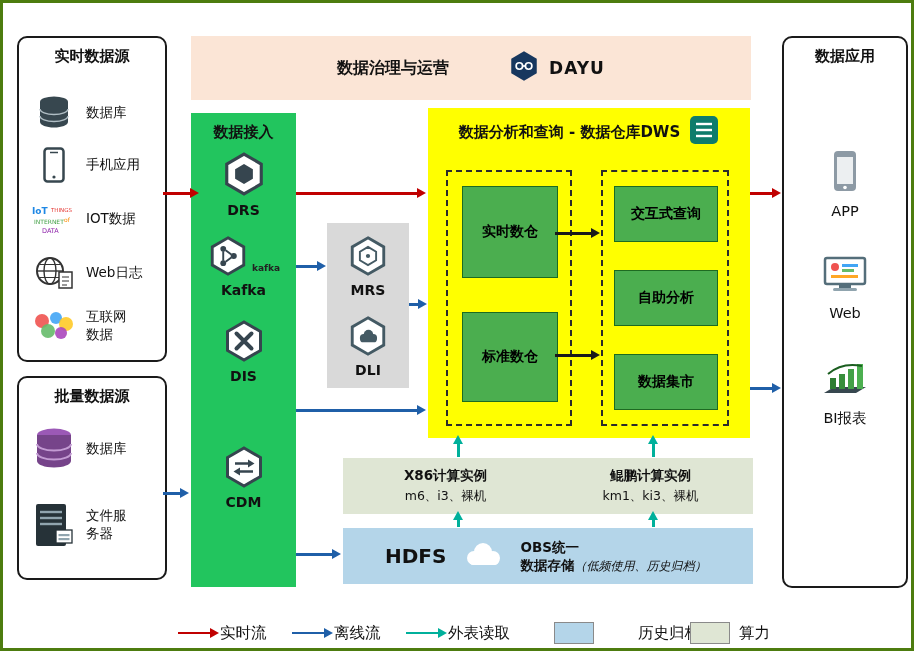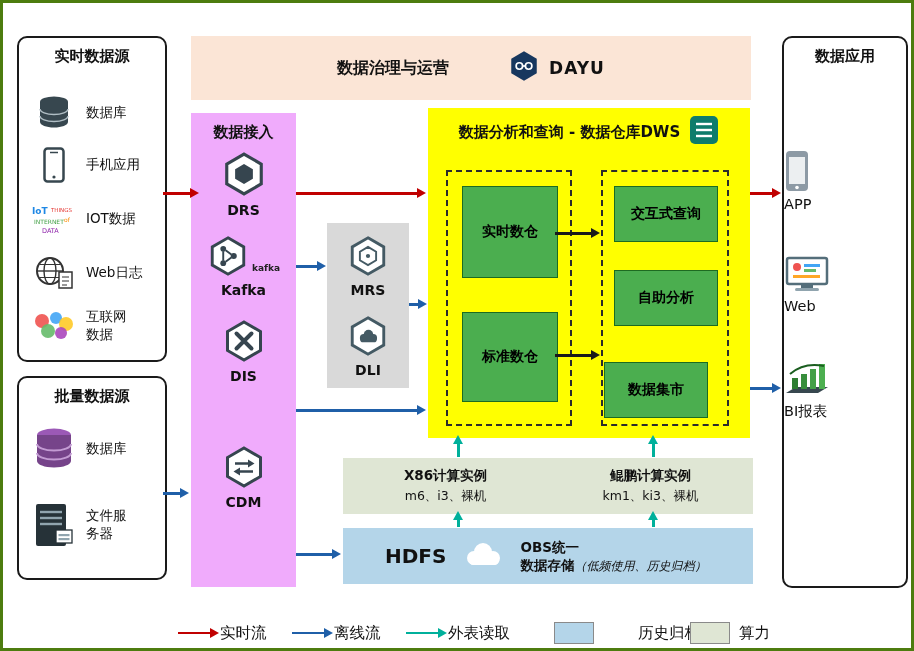--- a/index.html
+++ b/index.html
@@ -27,21 +27,21 @@
   .gbox{position:absolute;background:#4bae4f;border:1.5px solid #1d6b21;display:flex;align-items:center;
         justify-content:center;font-weight:bold;font-size:14px;color:#000000;text-align:center;}
   .bigbox{position:absolute;display:flex;align-items:center;}
   .half{flex:1;display:flex;flex-direction:column;align-items:center;justify-content:center;}
   .half-title{font-size:13.5px;font-weight:bold;}
   .half-detail{font-size:12.5px;margin-top:3px;}
   .hdfs-label{font-size:20px;font-weight:bold;}
   .obs-block{line-height:1.35;}
   .obs-line{font-size:13.5px;font-weight:bold;}
   .obs-note{font-size:12px;font-weight:normal;font-style:italic;}
-  .app-block{position:absolute;left:0;width:100%;display:flex;flex-direction:column;align-items:flex-start;}
+  .app-block{position:absolute;left:0;width:100%;display:flex;flex-direction:column;align-items:center;gap:7px;}
   .app-label{font-size:14.5px;}
   .ah{position:absolute;height:2.5px;background:currentColor;}
   .av{position:absolute;width:2.5px;background:currentColor;}
   .ah::after,.ah-s::after{content:"";position:absolute;right:-8px;top:50%;transform:translateY(-50%);
      border-left:9px solid currentColor;border-top:5px solid transparent;border-bottom:5px solid transparent;}
   .av::after{content:"";position:absolute;top:-8px;left:50%;transform:translateX(-50%);
      border-bottom:9px solid currentColor;border-left:5px solid transparent;border-right:5px solid transparent;}
   .c-red{color:#c00000}.c-blue{color:#1f5fa8}.c-teal{color:#00b09b}.c-black{color:#1a1a1a}
   .legend-item{position:absolute;top:619px;display:flex;align-items:center;gap:9px;height:22px;}
   .ah-s{position:relative;display:inline-block;width:33px;height:2.5px;background:currentColor;}
@@ -155,21 +155,21 @@
             <polygon points="22,3 38.5,12.5 38.5,31.5 22,41 5.5,31.5 5.5,12.5" fill="#17375e"></polygon>
             <circle cx="16" cy="22" r="4.2" fill="none" stroke="#fff" stroke-width="2.2"></circle>
             <circle cx="28" cy="22" r="4.2" fill="none" stroke="#fff" stroke-width="2.2"></circle>
             <line x1="20" y1="22" x2="24" y2="22" stroke="#fff" stroke-width="2.2"></line>
           </svg>
       </span>
       <span class="dayu-name">DAYU</span>
     </span>
   </div>
 
-  <div class="colpanel" style="left:188px;top:110px;width:105px;height:474px;background:#f0abfc;">
+  <div class="colpanel" style="left:188px;top:110px;width:105px;height:474px;background:#22c55e;">
     <div class="panel-title" style="padding-top:10px;">数据接入</div>
     <div class="svc" style="top:38px;">
       <span>
         <svg width="46" height="46" viewBox="0 0 44 44">
             <polygon points="22,3 38.5,12.5 38.5,31.5 22,41 5.5,31.5 5.5,12.5" fill="#fff" stroke="#36454f" stroke-width="3"></polygon>
             <polygon points="22,12.5 30.5,17.5 30.5,26.5 22,31.5 13.5,26.5 13.5,17.5" fill="#36454f"></polygon>
           </svg>
       </span>
       <div class="svc-label">DRS</div>
     </div>
@@ -250,21 +250,21 @@
           </svg>
       </span>
     </div>
     <div class="dashed" style="left:18px;top:62px;width:122px;height:252px;">
       <div class="gbox" style="left:14px;top:14px;width:94px;height:90px;">实时数仓</div>
       <div class="gbox" style="left:14px;top:140px;width:94px;height:88px;">标准数仓</div>
     </div>
     <div class="dashed" style="left:173px;top:62px;width:124px;height:252px;">
       <div class="gbox" style="left:11px;top:14px;width:102px;height:54px;">交互式查询</div>
       <div class="gbox" style="left:11px;top:98px;width:102px;height:54px;">自助分析</div>
-      <div class="gbox" style="left:1px;top:182px;width:102px;height:54px;margin-top:8px;">数据集市</div>
+      <div class="gbox" style="left:11px;top:182px;width:102px;height:54px;">数据集市</div>
     </div>
   </div>
 
   <div class="bigbox" style="left:340px;top:455px;width:410px;height:56px;background:#dfe6d4;">
     <div class="half">
       <div class="half-title">X86计算实例</div>
       <div class="half-detail">m6、i3、裸机</div>
     </div>
     <div class="half">
       <div class="half-title">鲲鹏计算实例</div>

